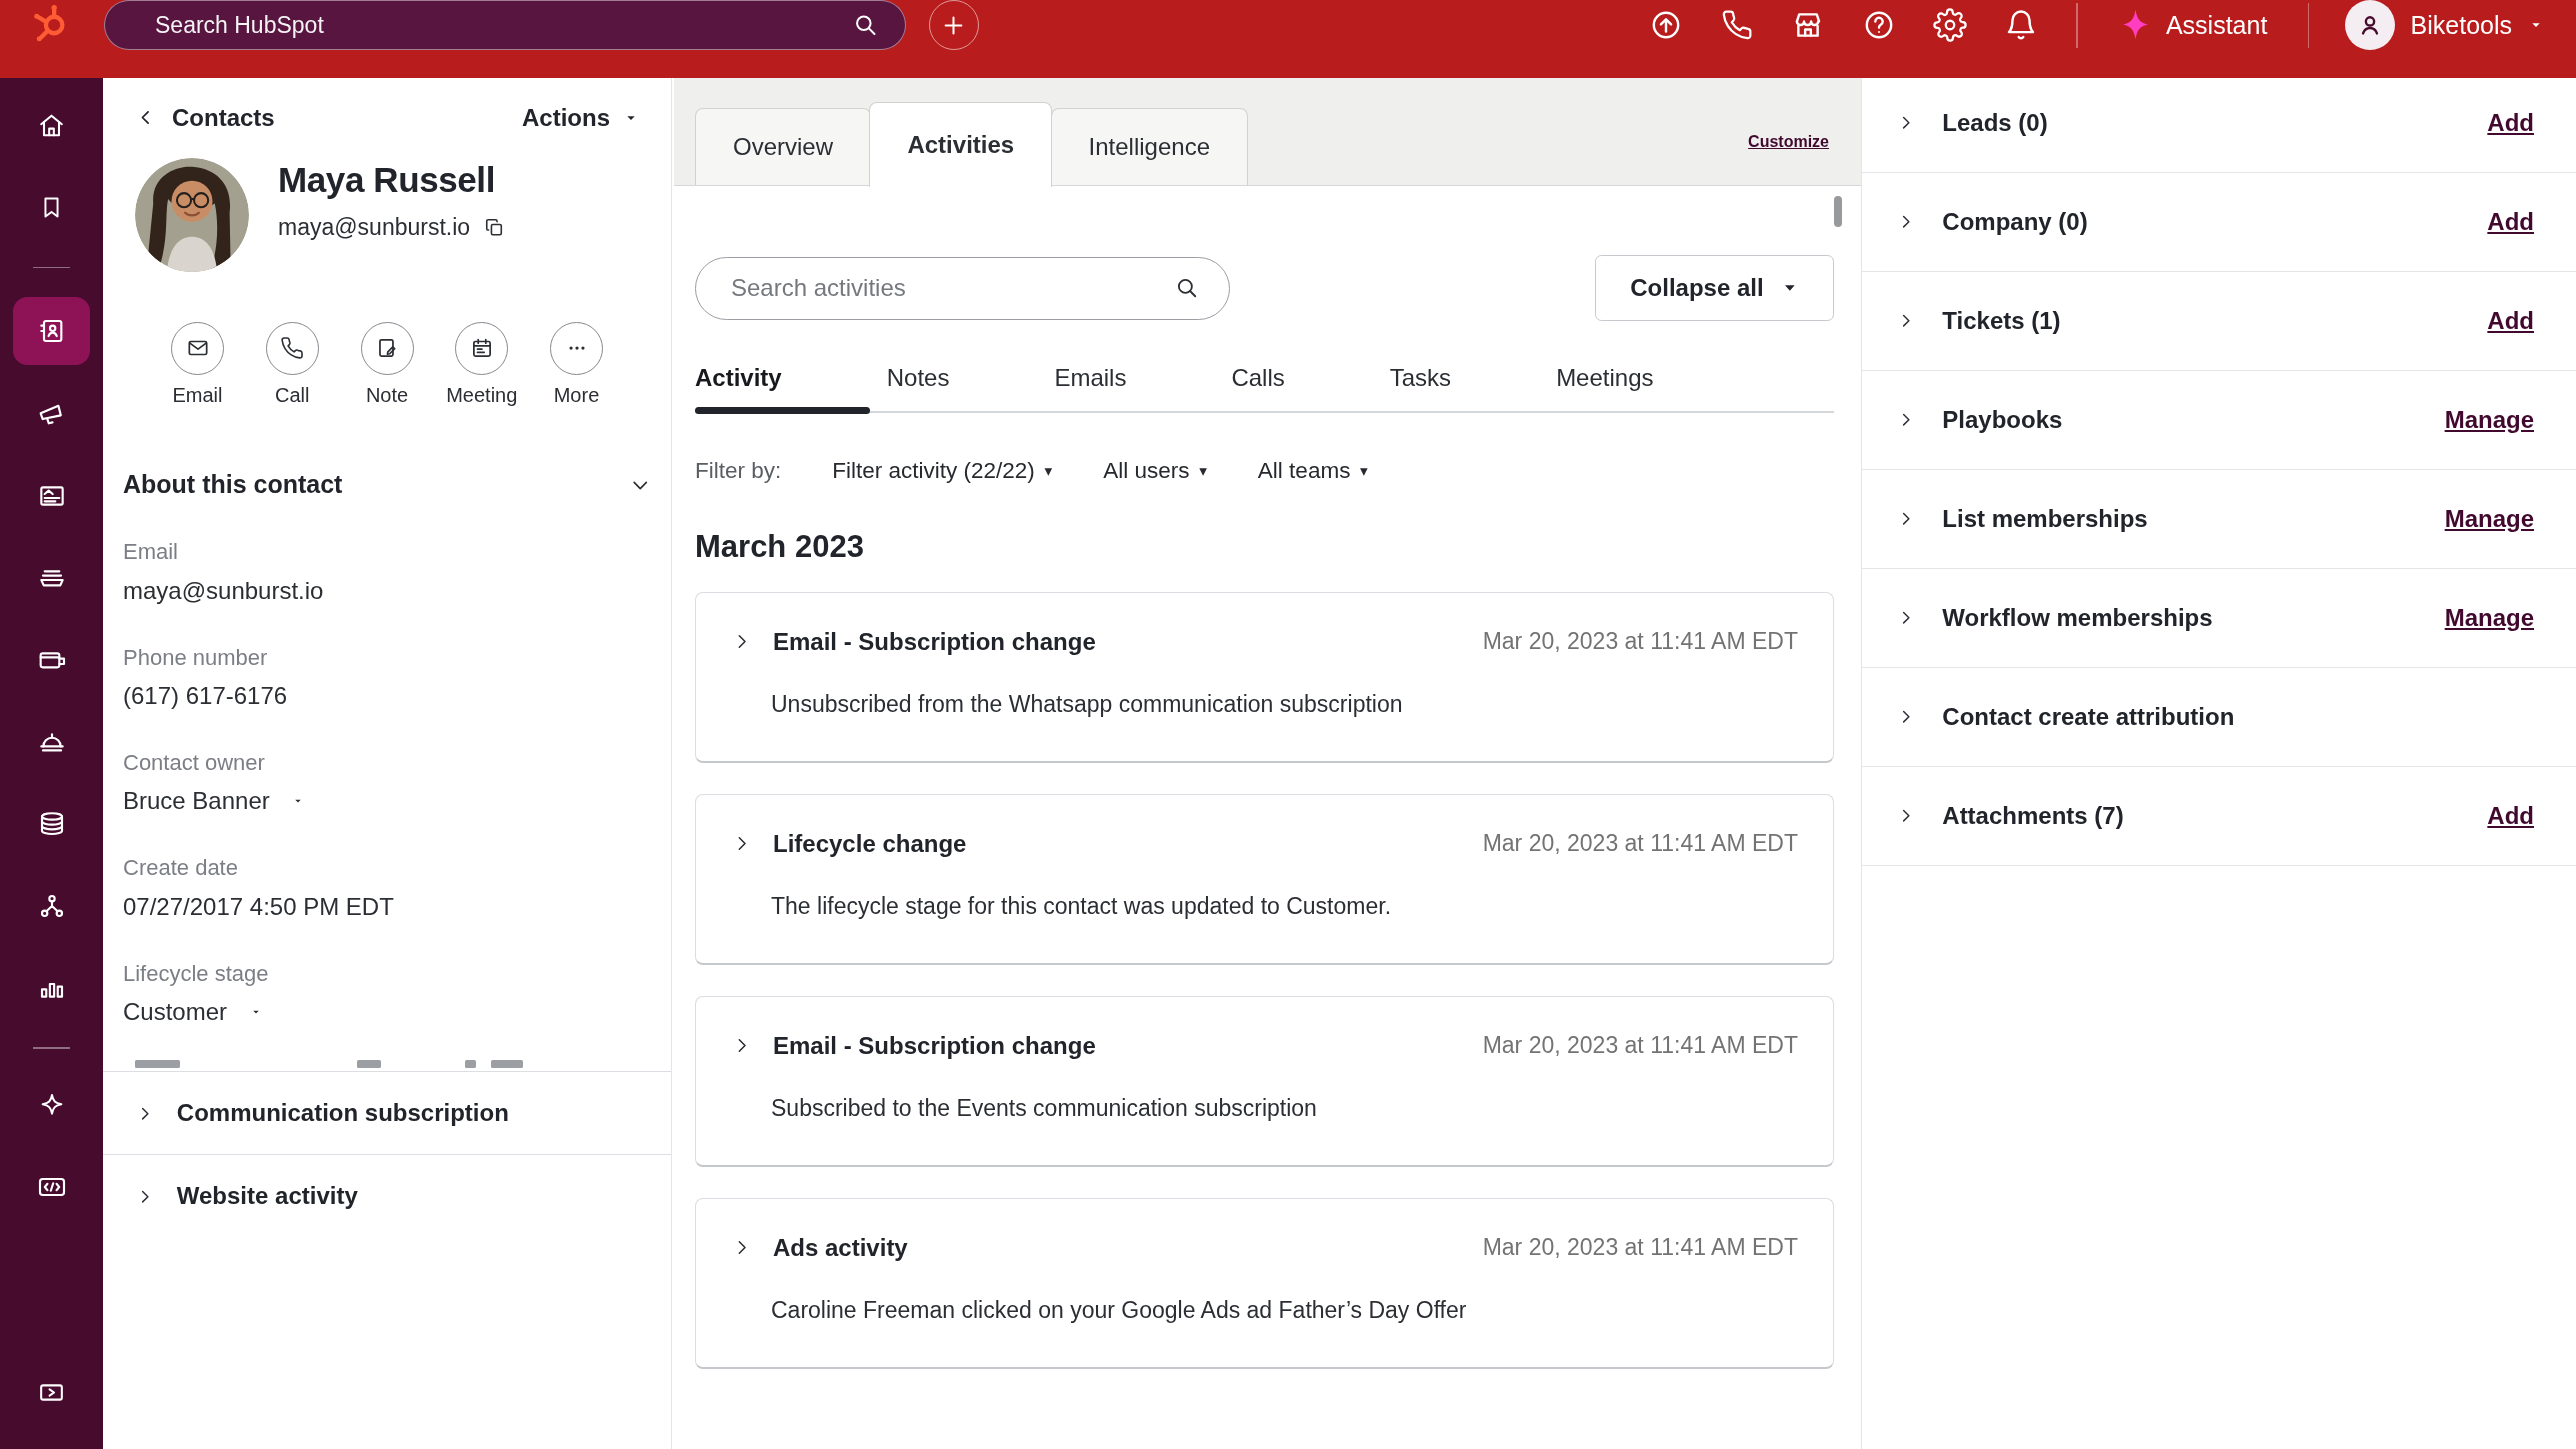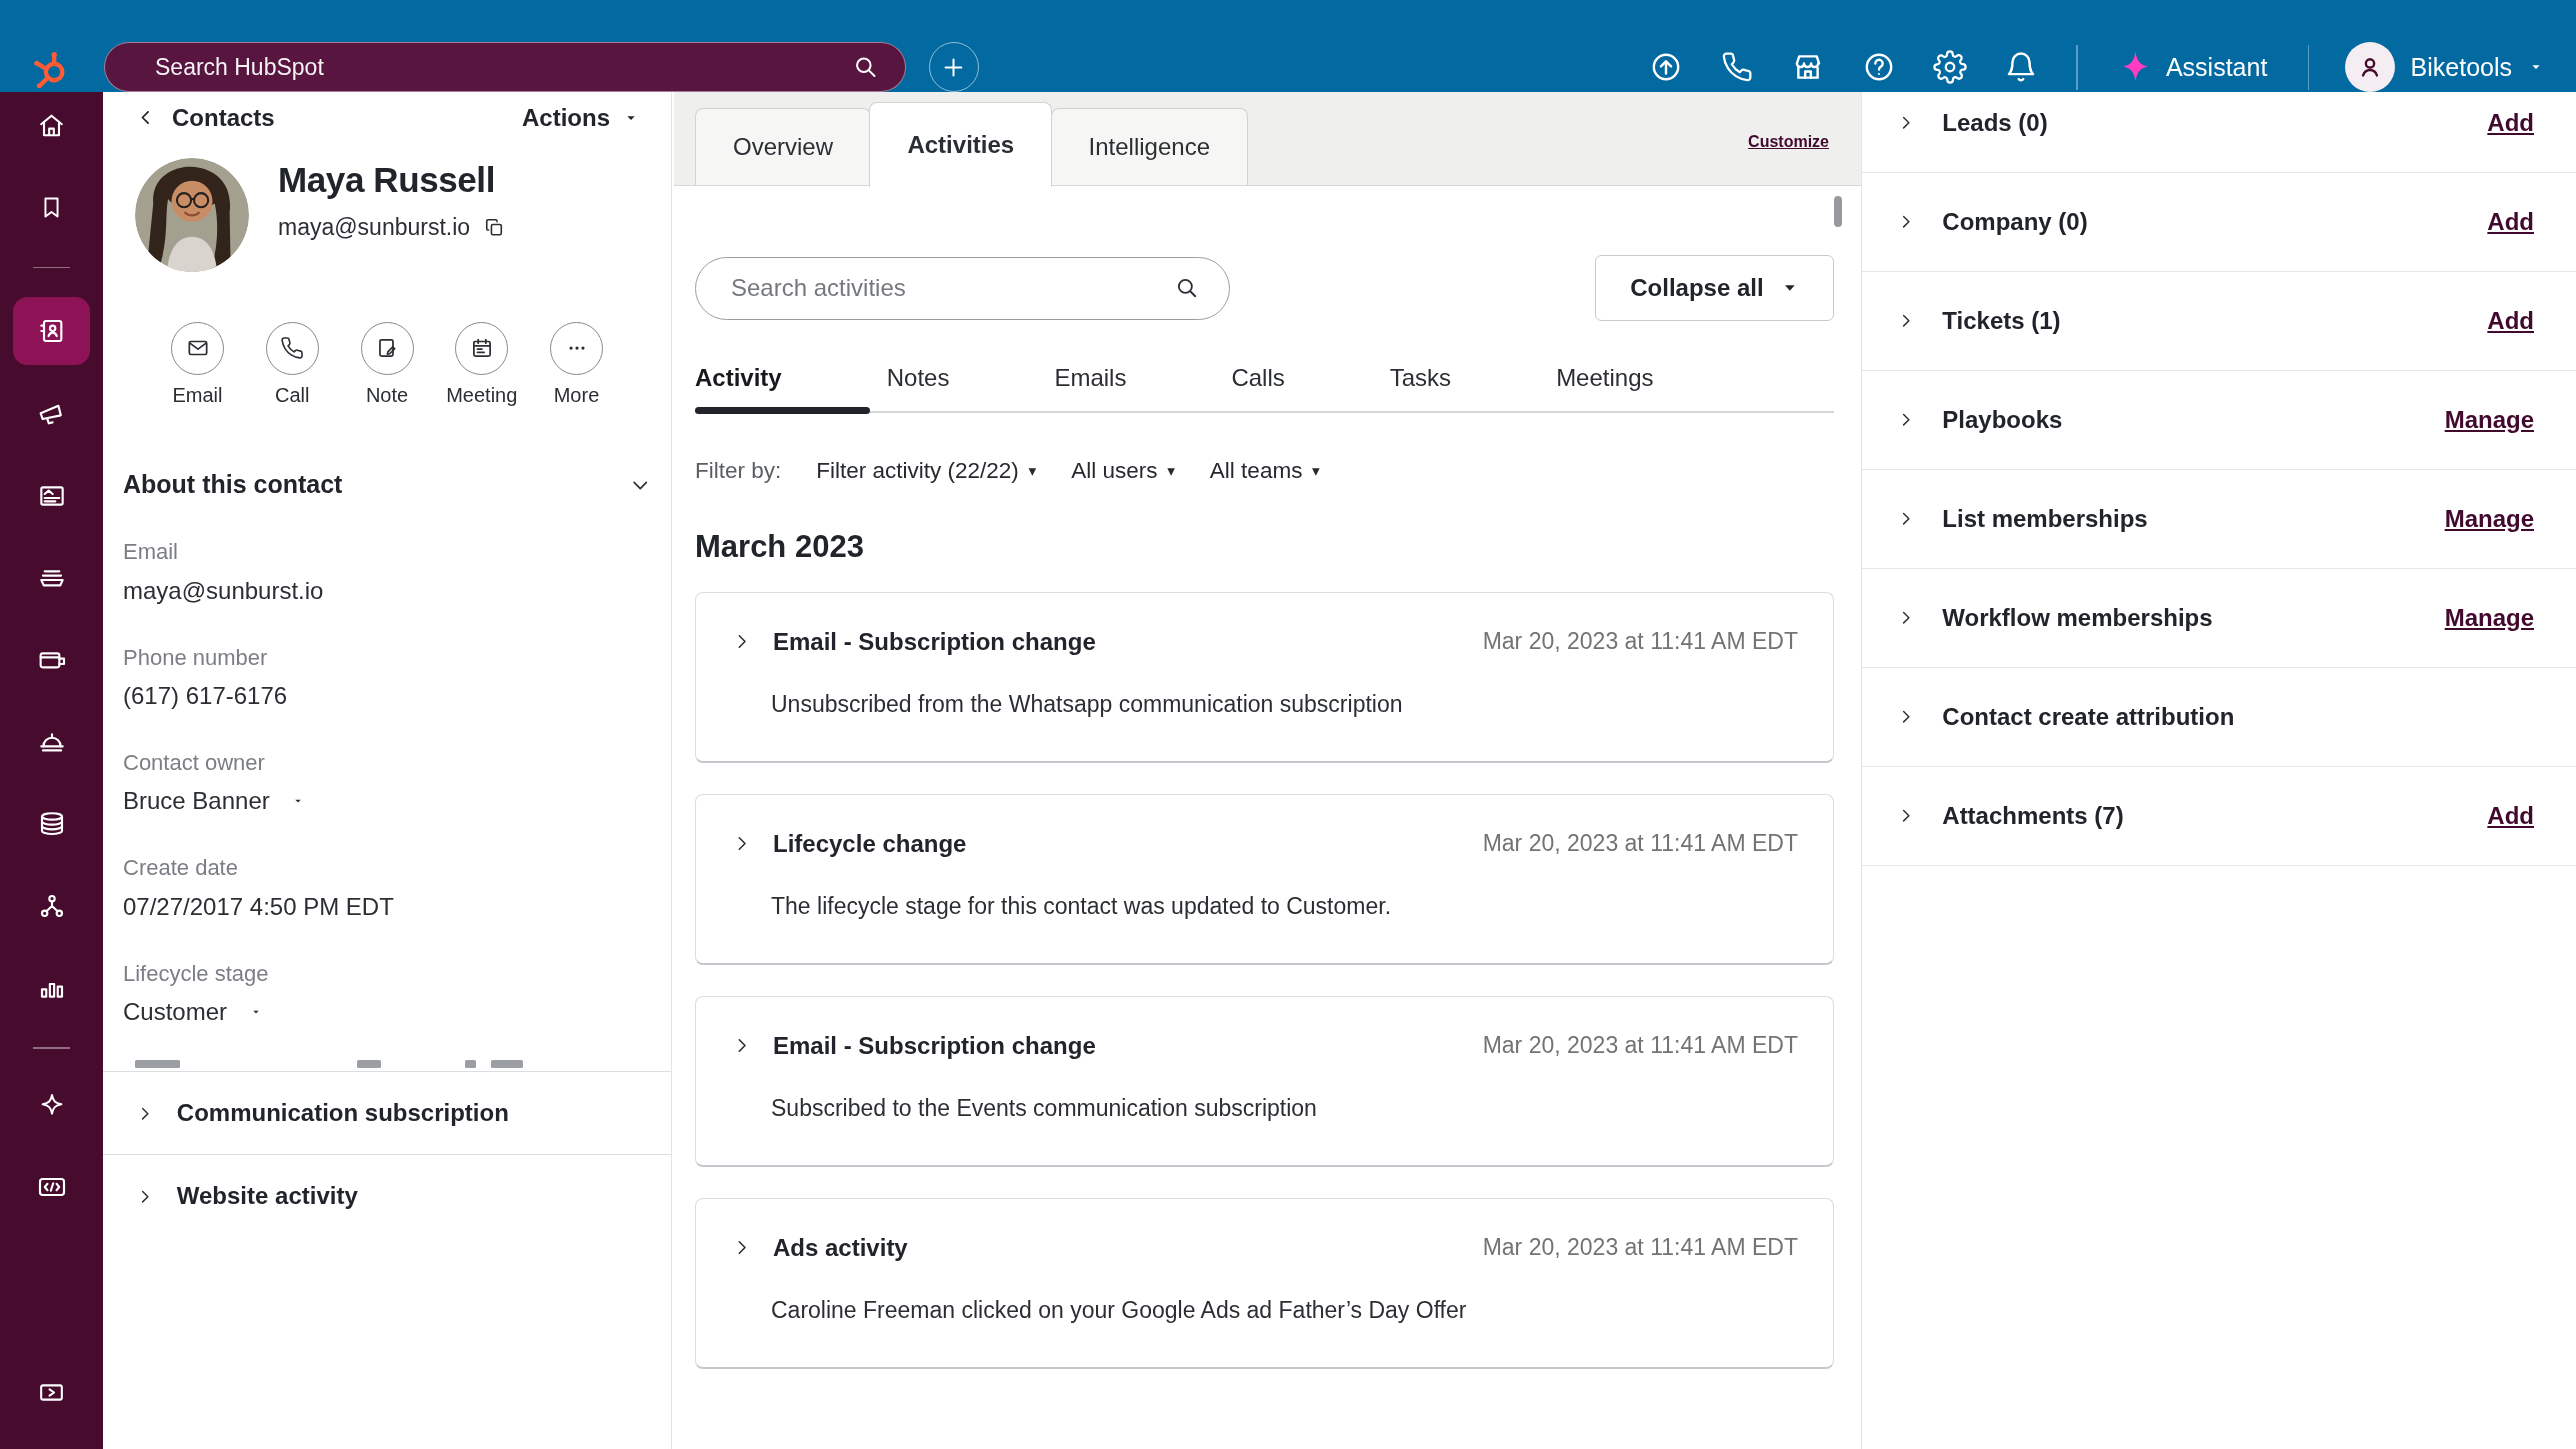--- a/index.html
+++ b/index.html
@@ -1,21 +1,21 @@
 <!DOCTYPE html>
 <html style="font-size:13px"><head>
 <meta charset="utf-8">
 <style>
   * { box-sizing: border-box; margin: 0; padding: 0; }
   html, body { width: 2576px; height: 1450px; overflow: hidden; background: #fff;
     font-family: "Liberation Sans", "DejaVu Sans", sans-serif; color: #21242a; }
 
   
-  .topbar { position: absolute; left: 0; top: 0; width: 2576px; height: 92px;
-    background: #0369a1; display: flex; align-items: flex-end; z-index: 50; }
+  .topbar { position: absolute; left: 0; top: 0; width: 2576px; height: 78px;
+    background: #b91c1c; display: flex; align-items: flex-start; z-index: 50; }
   .logo { margin-left: 27px; width: 45px; height: 45px; display: flex; align-items: center; justify-content: center; }
   .gsearch { position: relative; margin-left: 32px; width: 802px; height: 50px;
     border: 1.6px solid rgba(255,255,255,0.45); border-radius: 26px; background: #57153f; }
   .gsearch input { position: absolute; inset: 0; background: transparent; border: none; outline: none;
     color: #fff; font-size: 23px; padding: 0 81px 0 50px; font-family: inherit; }
   .gsearch input::placeholder { color: rgba(255,255,255,0.95); opacity: 1; }
   .gsearch .sicon { position: absolute; right: 26px; top: 50%; transform: translateY(-50%); color: #fff; display: flex; }
   .tplus { margin-left: 22.5px; width: 50px; height: 50px; border-radius: 50%;
     border: 1.6px solid rgba(255,255,255,0.55); background: transparent; color: #fff;
     display: flex; align-items: center; justify-content: center; cursor: pointer; }
@@ -91,21 +91,21 @@
   .collapsebtn { height: 66px; padding: 0 34px; background: #fff; border: 1.6px solid #c6c9cd; border-radius: 6.4px;
     font-size: 24px; font-weight: bold; color: #21242a; display: flex; align-items: center; gap: 17.7px;
     cursor: pointer; font-family: inherit; }
   .subtabs { display: flex; gap: 105px; margin-top: 43px; font-size: 24px; color: #2b2e33; }
   .subtab { cursor: pointer; }
   .subtab.active { font-weight: bold; color: #17191d; }
   .subline { position: relative; height: 1.6px; background: #d4d7da; margin-top: 19.3px; }
   .subline .ink { position: absolute; left: 0; top: -4px; width: 175px; height: 6.4px; background: #21242a; border-radius: 4px; }
   .filterrow { margin-top: 45px; display: flex; align-items: center; gap: 35px; font-size: 22.5px; }
   .fprefix { color: #5a5e63; }
-  .fdrop { display: flex; align-items: center; gap: 9.7px; color: #26292e; cursor: pointer; }
+  .fdrop { display: flex; align-items: center; gap: 9.7px; color: #26292e; cursor: pointer; margin-left: 16px; }
   .fdrop .tri { font-size: 15.3px; color: #26292e; }
   .month { margin-top: 45px; font-size: 31px; font-weight: bold; }
   .card { margin-top: 27px; background: #fff; border: 1.6px solid #dadde1; border-bottom: 2.4px solid #c4c7cb;
     border-radius: 8px; padding: 35px 35px 43px; }
   .card + .card { margin-top: 31px; }
   .card-head { display: flex; align-items: center; }
   .card-head .chev { color: #2b2e33; display: flex; cursor: pointer; }
   .card-title { margin-left: 21px; font-size: 24px; font-weight: bold; }
   .card-time { margin-left: auto; font-size: 23px; color: #737373; }
   .card-body { margin-left: 40px; margin-top: 35px; font-size: 23px; color: #2b2e33; }

